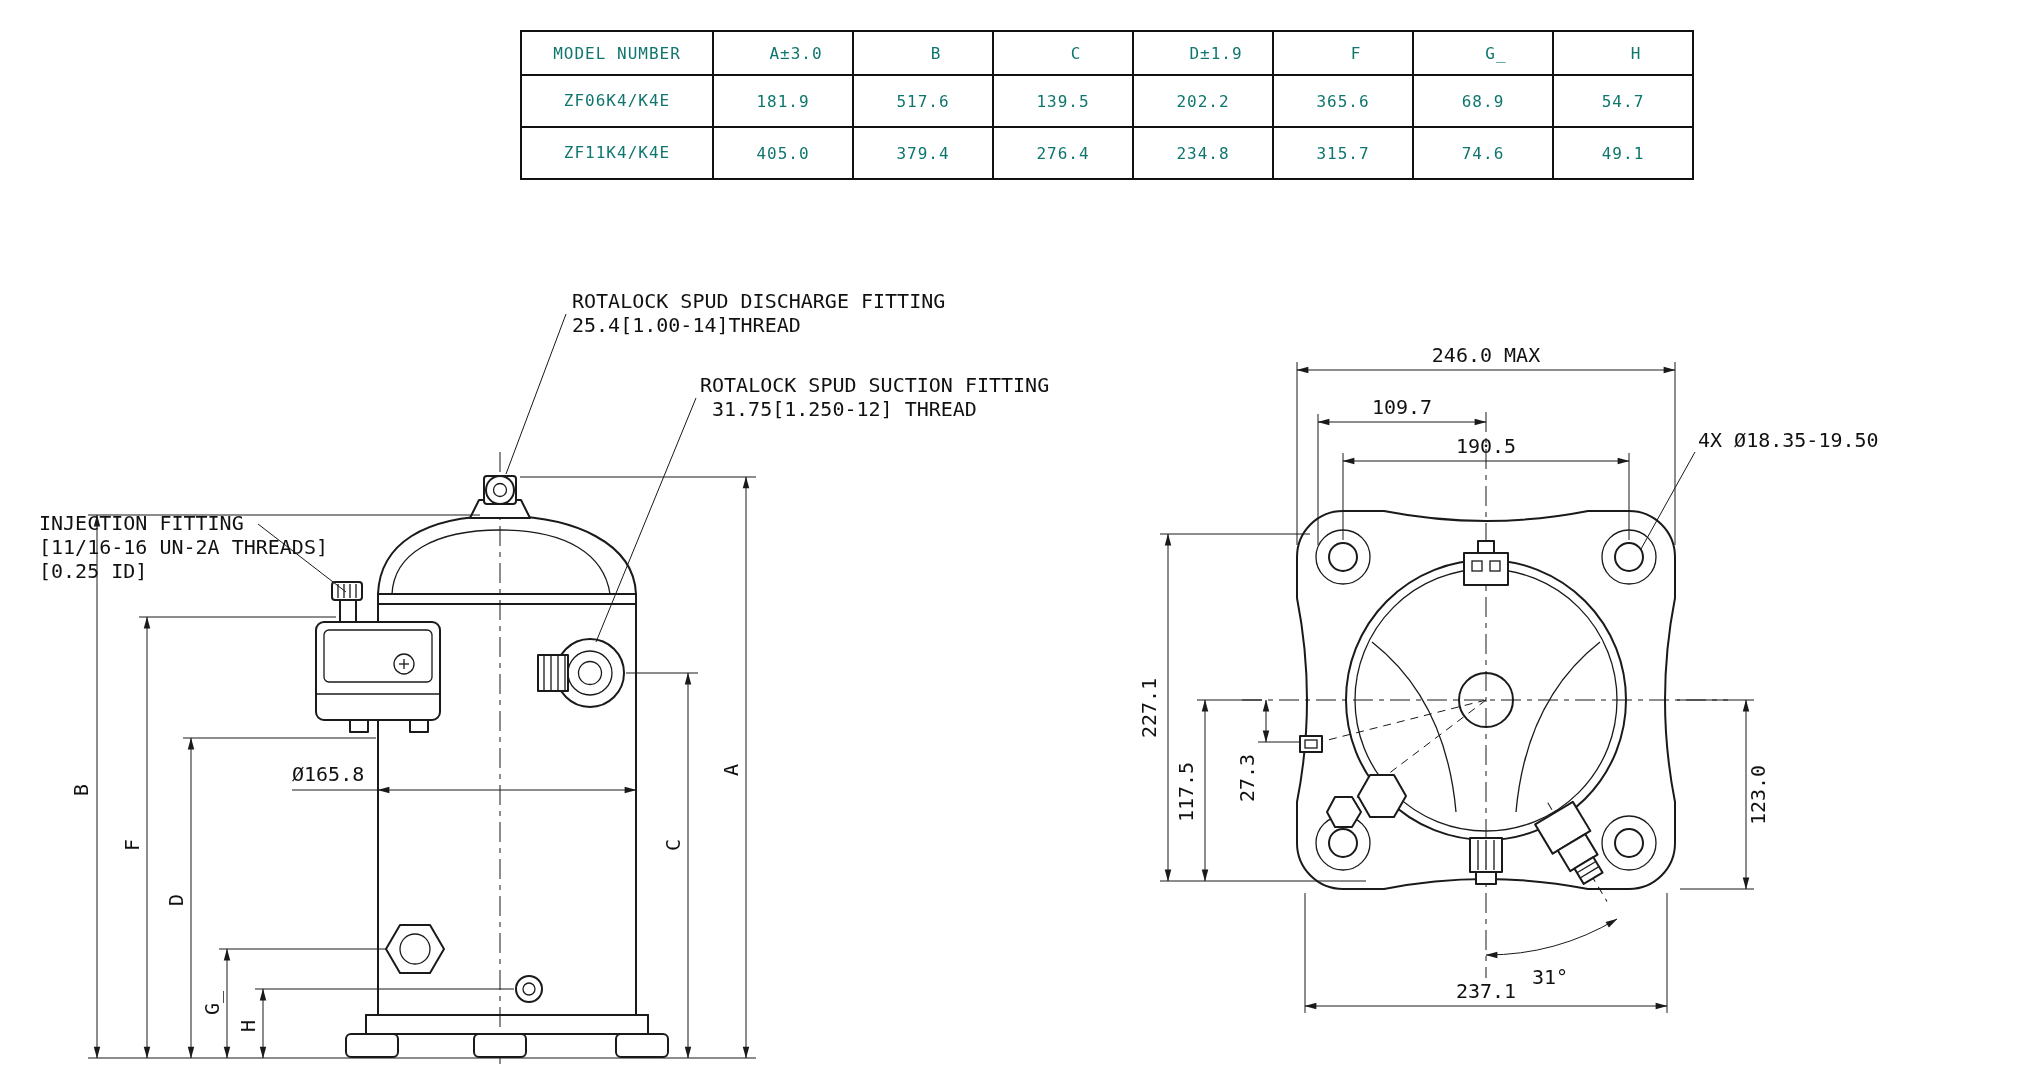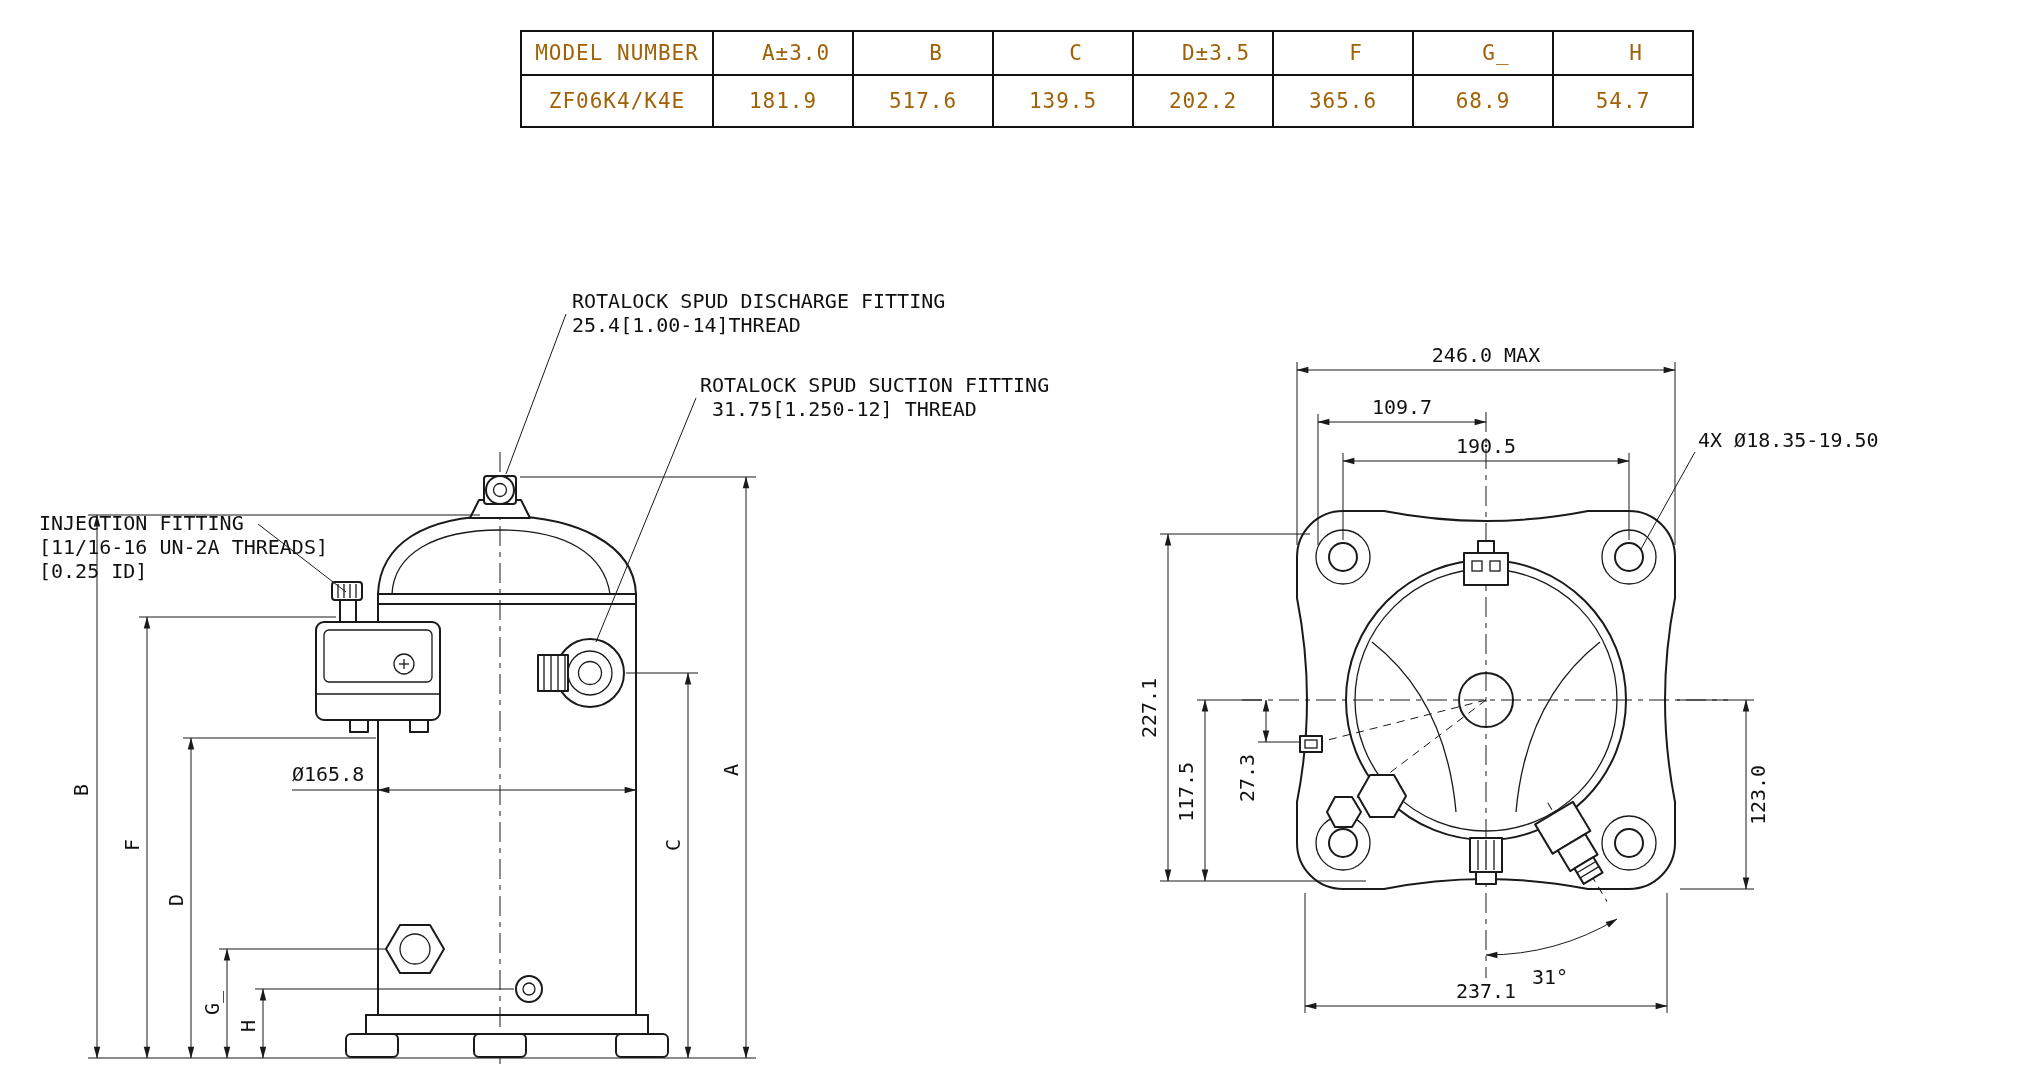--- a/index.html
+++ b/index.html
@@ -1,20 +1,20 @@
 <!DOCTYPE html>
 <html><head>
 <meta charset="utf-8">
 <style>
   html,body{margin:0;padding:0;background:#fff;}
   #canvas{position:relative;width:2035px;height:1085px;background:#fff;overflow:hidden;
           font-family:"DejaVu Sans Mono",monospace;color:#111;}
   
   #dim-table{position:absolute;left:520px;top:30px;border-collapse:collapse;
-             font-family:"DejaVu Sans Mono",monospace;font-size:21px;color:#a16207;}
+             font-family:"DejaVu Sans Mono",monospace;font-size:16px;color:#0f766e;}
   #dim-table th,#dim-table td{border:2px solid #111;text-align:center;padding:0 6px;
              font-weight:normal;letter-spacing:1px;}
   #dim-table th{height:42px;}
   #dim-table td{height:50px;}
   #dim-table .model-col{width:178px;}
   #dim-table .num-col{width:100px;padding-left:32px;}
   #dim-table td.model{white-space:pre-line;line-height:1.25;margin-top:36px;}
   
   #drawing{position:absolute;left:0;top:0;}
   .outline{fill:none;stroke:#1a1a1a;stroke-width:2;stroke-linecap:round;stroke-linejoin:round;}
@@ -273,33 +273,43 @@
     </g>
   </svg>
 
   <table id="dim-table">
     <thead>
       <tr>
         <th class="model-col">MODEL NUMBER</th>
         <th class="num-col">A±3.0</th>
         <th class="num-col">B</th>
         <th class="num-col">C</th>
-        <th class="num-col">D±3.5</th>
+        <th class="num-col">D±1.9</th>
         <th class="num-col">F</th>
         <th class="num-col">G_</th>
         <th class="num-col">H</th>
       </tr>
     </thead>
     <tbody>
       <tr>
         <td class="model">ZF06K4/K4E</td>
         <td>181.9</td>
         <td>517.6</td>
         <td>139.5</td>
         <td>202.2</td>
         <td>365.6</td>
         <td>68.9</td>
         <td>54.7</td>
       </tr>
+      <tr>
+        <td class="model">ZF11K4/K4E</td>
+        <td>405.0</td>
+        <td>379.4</td>
+        <td>276.4</td>
+        <td>234.8</td>
+        <td>315.7</td>
+        <td>74.6</td>
+        <td>49.1</td>
+      </tr>
     </tbody>
   </table>
 
 </div>
 
 </body></html>

